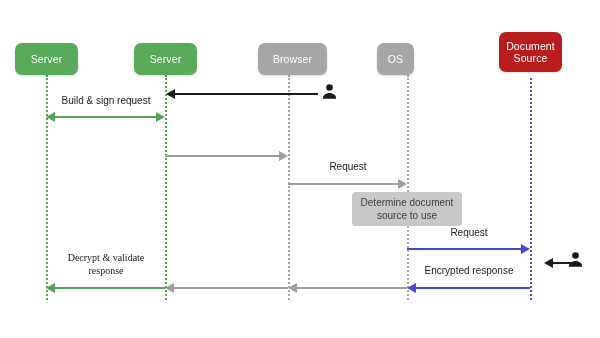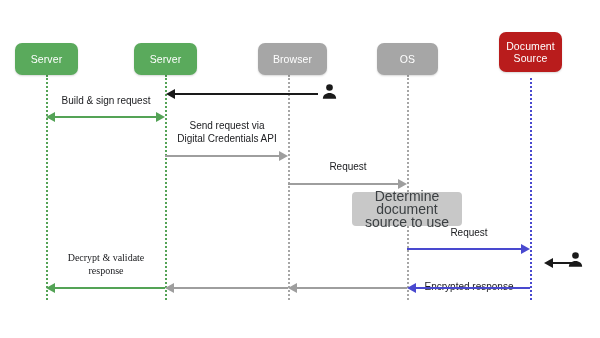--- a/index.html
+++ b/index.html
@@ -79,21 +79,21 @@
   }
 
   
   .note {
     position: absolute;
     display: flex;
     align-items: center;
     justify-content: center;
     background: #c8c8c8;
     color: #3c4043;
-    font-size: 14px;
+    font-size: 10px;
     line-height: 13px;
     text-align: center;
     border-radius: 4px;
     box-sizing: border-box;
     padding: 3px 6px;
     white-space: pre-line;
   }
 
   
   .actor {
@@ -114,21 +114,21 @@
 
   <div class="node" style="left:15px; top:43px; width:63px; height:32px; background:#5aaa5c;">
     <span>Server</span>
   </div>
   <div class="node" style="left:134px; top:43px; width:63px; height:32px; background:#5aaa5c;">
     <span>Server</span>
   </div>
   <div class="node" style="left:258px; top:43px; width:69px; height:32px; background:#a6a6a6;">
     <span>Browser</span>
   </div>
-  <div class="node" style="left:377px; top:43px; width:61px; height:32px; background:#a6a6a6;">
+  <div class="node" style="left:377px; top:43px; width:37px; height:32px; background:#a6a6a6;">
     <span>OS</span>
   </div>
   <div class="node" style="left:499px; top:32px; width:63px; height:40px; background:#b91c1c;">
     <span style="white-space:pre-line;">Document
 Source</span>
   </div>
 
   <div class="msg" style="left:175px; top:93px; width:143px; border-top-color:#1a1a1a; border-top-width:2.5px;"></div>
   <div class="arrowhead left" style="left:166px; top:89px; border-right-color:#1a1a1a;"></div>
 
@@ -137,22 +137,20 @@
       <circle cx="12" cy="7" r="4.2" fill="#1a1a1a"></circle>
       <path d="M3.6 21c0-4.4 3.8-7.2 8.4-7.2s8.4 2.8 8.4 7.2z" fill="#1a1a1a"></path>
     </svg>
   </div>
 
   <div class="msg-label" style="left:32px; top:94px; width:148px;">Build &amp; sign request</div>
   <div class="msg" style="left:55px; top:116px; width:101px; border-top-color:#54a356;"></div>
   <div class="arrowhead left" style="left:46px; top:112px; border-right-color:#54a356;"></div>
   <div class="arrowhead right" style="left:156px; top:112px; border-left-color:#54a356;"></div>
 
-  <div class="msg-label" style="left:152px; top:119px; width:150px;">Send request via
-Digital Credentials API</div>
   <div class="msg" style="left:165px; top:155px; width:114px; border-top-color:#9e9e9e;"></div>
   <div class="arrowhead right" style="left:279px; top:151px; border-left-color:#9e9e9e;"></div>
 
   <div class="msg-label" style="left:273px; top:160px; width:150px;">Request</div>
   <div class="msg" style="left:288px; top:183px; width:110px; border-top-color:#9e9e9e;"></div>
   <div class="arrowhead right" style="left:398px; top:179px; border-left-color:#9e9e9e;"></div>
 
   <div class="note" style="left:352px; top:192px; width:110px; height:34px;">
     <span>Determine document
 source to use</span>
@@ -165,21 +163,21 @@
   <div class="msg" style="left:552px; top:262px; width:20px; border-top-color:#1a1a1a; border-top-width:2.5px;"></div>
   <div class="arrowhead left" style="left:544px; top:258px; border-right-color:#1a1a1a;"></div>
 
   <div class="actor" style="left:566px; top:250px;">
     <svg width="19" height="19" viewBox="0 0 24 24" aria-hidden="true">
       <circle cx="12" cy="7" r="4.2" fill="#1a1a1a"></circle>
       <path d="M3.6 21c0-4.4 3.8-7.2 8.4-7.2s8.4 2.8 8.4 7.2z" fill="#1a1a1a"></path>
     </svg>
   </div>
 
-  <div class="msg-label" style="left:394px; top:264px; width:150px;margin-top:16px;">Encrypted response</div>
+  <div class="msg-label" style="left:394px; top:264px; width:150px;">Encrypted response</div>
   <div class="msg" style="left:416px; top:287px; width:114px; border-top-color:#4949cf;"></div>
   <div class="arrowhead left" style="left:407px; top:283px; border-right-color:#4949cf;"></div>
 
   <div class="msg" style="left:297px; top:287px; width:110px; border-top-color:#9e9e9e;"></div>
   <div class="arrowhead left" style="left:288px; top:283px; border-right-color:#9e9e9e;"></div>
 
   <div class="msg" style="left:174px; top:287px; width:114px; border-top-color:#9e9e9e;"></div>
   <div class="arrowhead left" style="left:165px; top:283px; border-right-color:#9e9e9e;"></div>
 
   <div class="msg-label" style="left:32px; top:251px; width:148px;font-family:Liberation Serif, serif;">Decrypt &amp; validate

